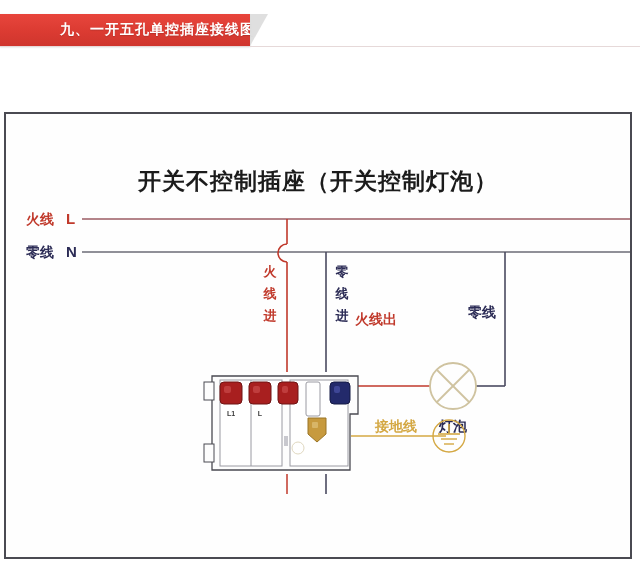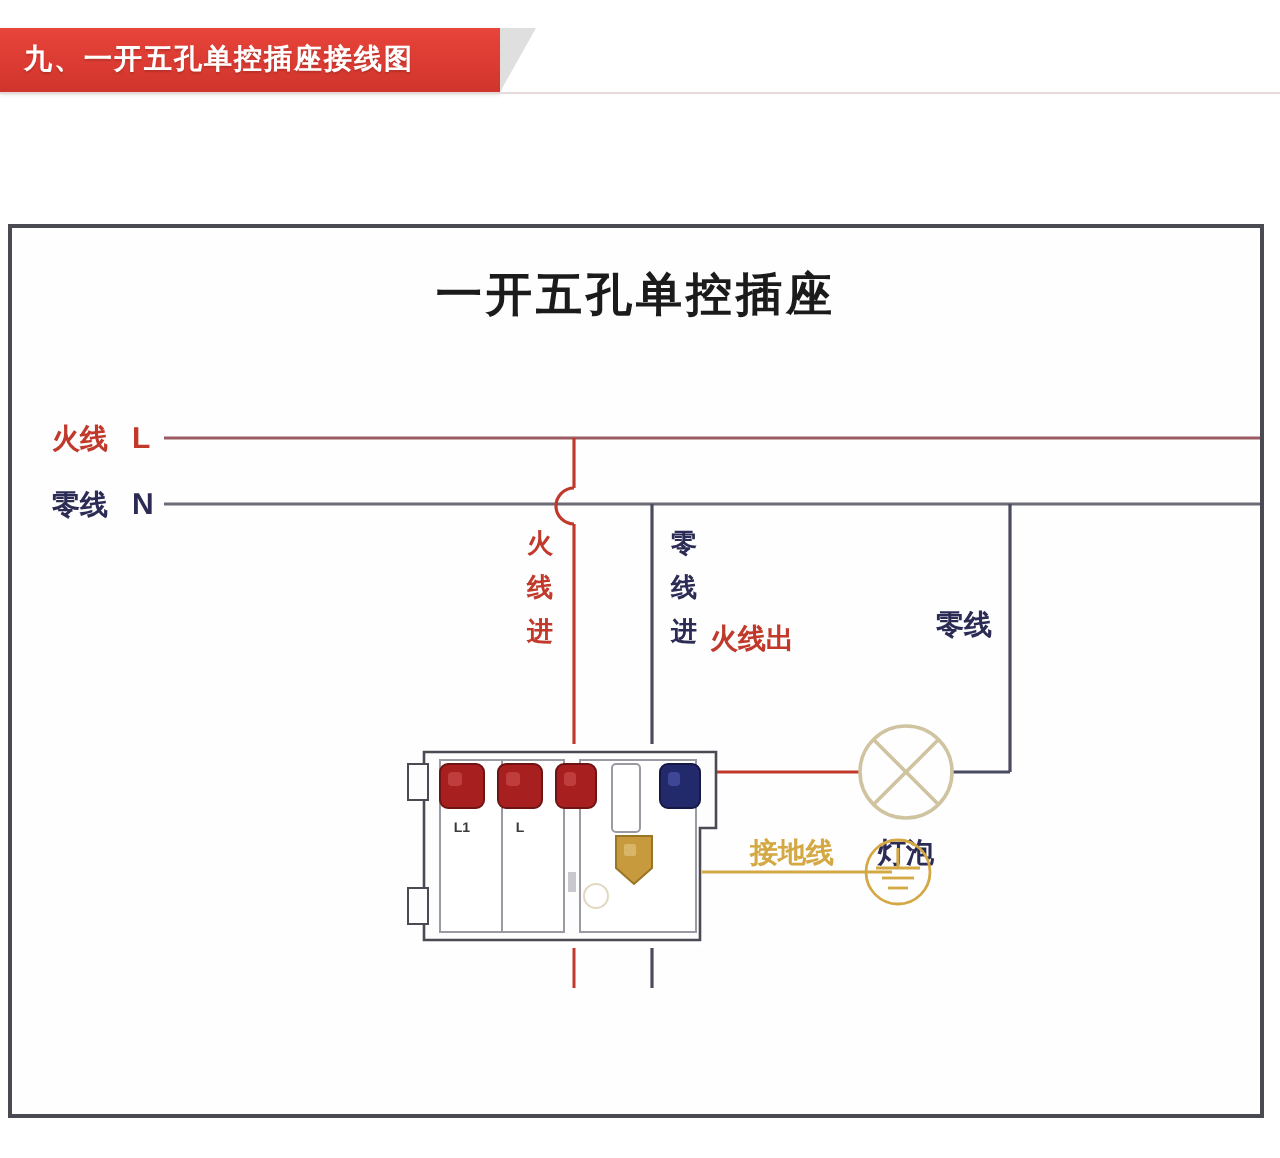--- a/index.html
+++ b/index.html
@@ -13,22 +13,23 @@
   
   #banner-wrap{position:absolute;left:0;top:14px;height:32px;width:272px;}
   #banner{
     position:absolute;left:0;top:0;height:32px;width:250px;
     background:linear-gradient(180deg,#e8453c 0%,#db3b32 55%,#cf352d 100%);
     display:flex;align-items:center;
     box-shadow:0 1px 2px rgba(0,0,0,.18);
   }
   #banner-text{
     color:#ffffff;font-size:14px;font-weight:bold;
-    letter-spacing:1px;padding-left:12px;white-space:nowrap;
+    letter-spacing:1px;padding-left:24px;white-space:nowrap;
     text-shadow:0 1px 1px rgba(0,0,0,.15);
+    margin-left:36px;
   }
   #banner-tail{
     position:absolute;left:250px;top:0;width:0;height:0;
     border-top:32px solid #d9d9d9;
     border-right:18px solid transparent;
     opacity:.85;
   }
   #banner-underline{
     position:absolute;left:0;top:46px;width:640px;height:1px;background:#e6d9d9;
   }
@@ -58,21 +59,21 @@
 <div id="banner-wrap">
   <div id="banner">
     <span id="banner-text">九、一开五孔单控插座接线图</span>
   </div>
   <div id="banner-tail"></div>
 </div>
 <div id="banner-underline"></div>
 
 <div id="card">
 
-  <div class="title" id="title-line1">一开五孔单控插座</div>
+  <div class="title" id="title-line2">开关不控制插座（开关控制灯泡）</div>
 
   <svg id="diagram" viewBox="0 0 628 447">
 
     <text x="20" y="110" font-family="'Liberation Sans',sans-serif" font-size="14" font-weight="bold" fill="#c0392b">火线</text>
     <text x="60" y="110" font-family="'Liberation Sans',sans-serif" font-size="15" font-weight="bold" fill="#c0392b">L</text>
 
     <text x="20" y="143" font-family="'Liberation Sans',sans-serif" font-size="14" font-weight="bold" fill="#2b2b55">零线</text>
     <text x="60" y="143" font-family="'Liberation Sans',sans-serif" font-size="15" font-weight="bold" fill="#2b2b55">N</text>
 
     <line x1="76" y1="105" x2="624" y2="105" stroke="#9b5b63" stroke-width="1.6"></line>

